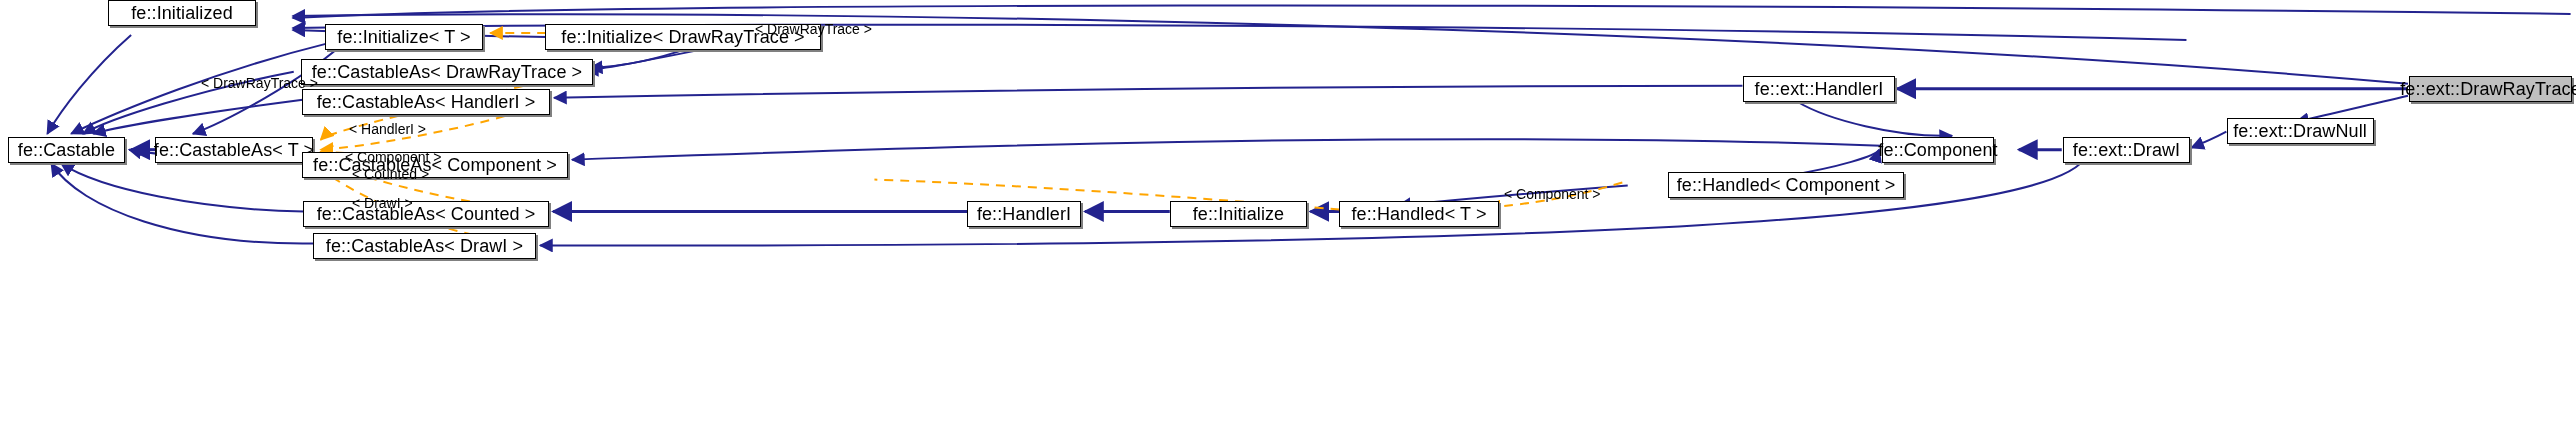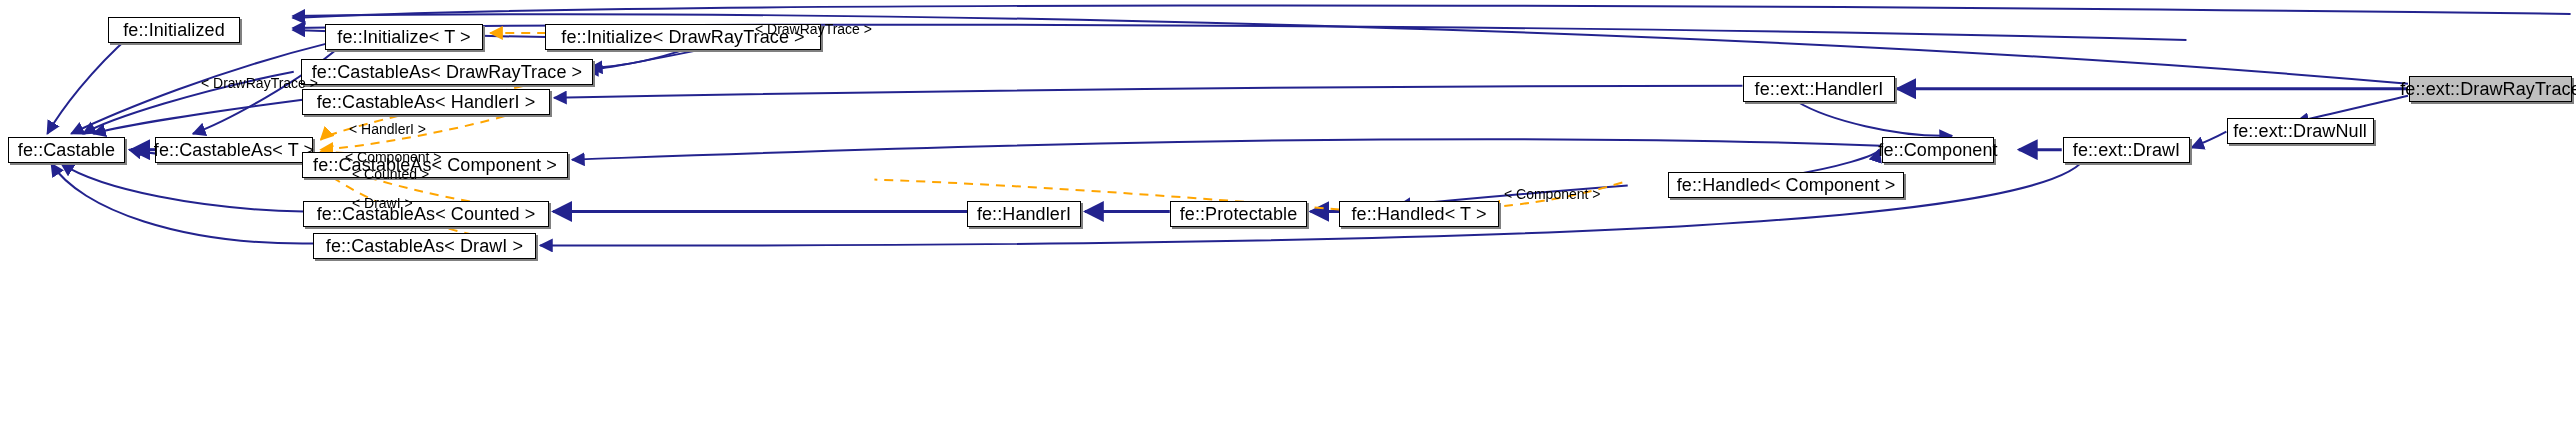--- a/index.html
+++ b/index.html
@@ -128,21 +128,21 @@
       <path d="M 550 102 C 480 128 360 148 320 150"></path>
       <path d="M 568 162 C 470 162 360 154 320 152"></path>
       <path d="M 549 212 C 460 206 350 176 318 160"></path>
       <path d="M 536 244 C 440 240 340 190 312 162"></path>
       <path d="M 1341 210 C 1200 198 1000 184 875 180" marker-end="none"></path>
       <path d="M 1490 208 C 1560 202 1600 190 1628 182" marker-start="url(#arrowOrange)" marker-end="none"></path>
     </g>
   </svg>
 
   <div>
-    <div class="node shadow" style="left:108px;top:17px;width:132px;">fe::Initialized</div>
+    <div class="node shadow" style="left:108px;top:0;width:148px;">fe::Initialized</div>
 
     <div class="node shadow" style="left:325px;top:24px;width:158px;">fe::Initialize&lt; T &gt;</div>
 
     <div class="node shadow" style="left:545px;top:24px;width:276px;">fe::Initialize&lt; DrawRayTrace &gt;</div>
 
     <div class="node shadow" style="left:301px;top:59px;width:292px;">fe::CastableAs&lt; DrawRayTrace &gt;</div>
 
     <div class="node shadow" style="left:1743px;top:76px;width:152px;">fe::ext::HandlerI</div>
 
     <div class="node current" style="left:2409px;top:76px;width:163px;">fe::ext::DrawRayTrace</div>
@@ -160,21 +160,21 @@
     <div class="node shadow" style="left:2063px;top:137px;width:127px;">fe::ext::DrawI</div>
 
     <div class="node shadow" style="left:302px;top:152px;width:266px;">fe::CastableAs&lt; Component &gt;</div>
 
     <div class="node shadow" style="left:1668px;top:172px;width:236px;">fe::Handled&lt; Component &gt;</div>
 
     <div class="node shadow" style="left:303px;top:201px;width:246px;">fe::CastableAs&lt; Counted &gt;</div>
 
     <div class="node shadow" style="left:967px;top:201px;width:114px;">fe::HandlerI</div>
 
-    <div class="node shadow" style="left:1170px;top:201px;width:137px;">fe::Protectable</div>
+    <div class="node shadow" style="left:1170px;top:201px;width:137px;">fe::Initialize</div>
 
     <div class="node shadow" style="left:1339px;top:201px;width:160px;">fe::Handled&lt; T &gt;</div>
 
     <div class="node shadow" style="left:313px;top:233px;width:223px;">fe::CastableAs&lt; DrawI &gt;</div>
   </div>
 
   <div>
     <div class="edge-label" style="left:755px;top:22px;">&lt; DrawRayTrace &gt;</div>
 
     <div class="edge-label" style="left:201px;top:76px;">&lt; DrawRayTrace &gt;</div>

